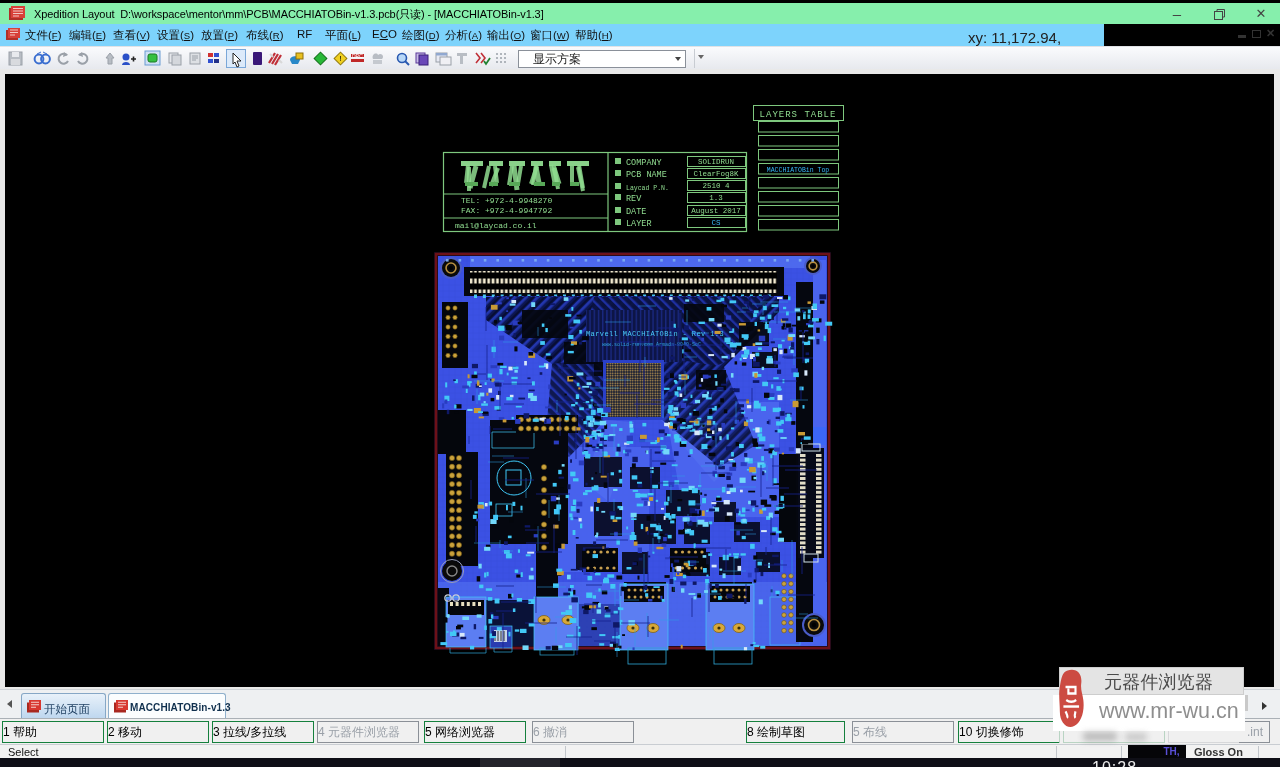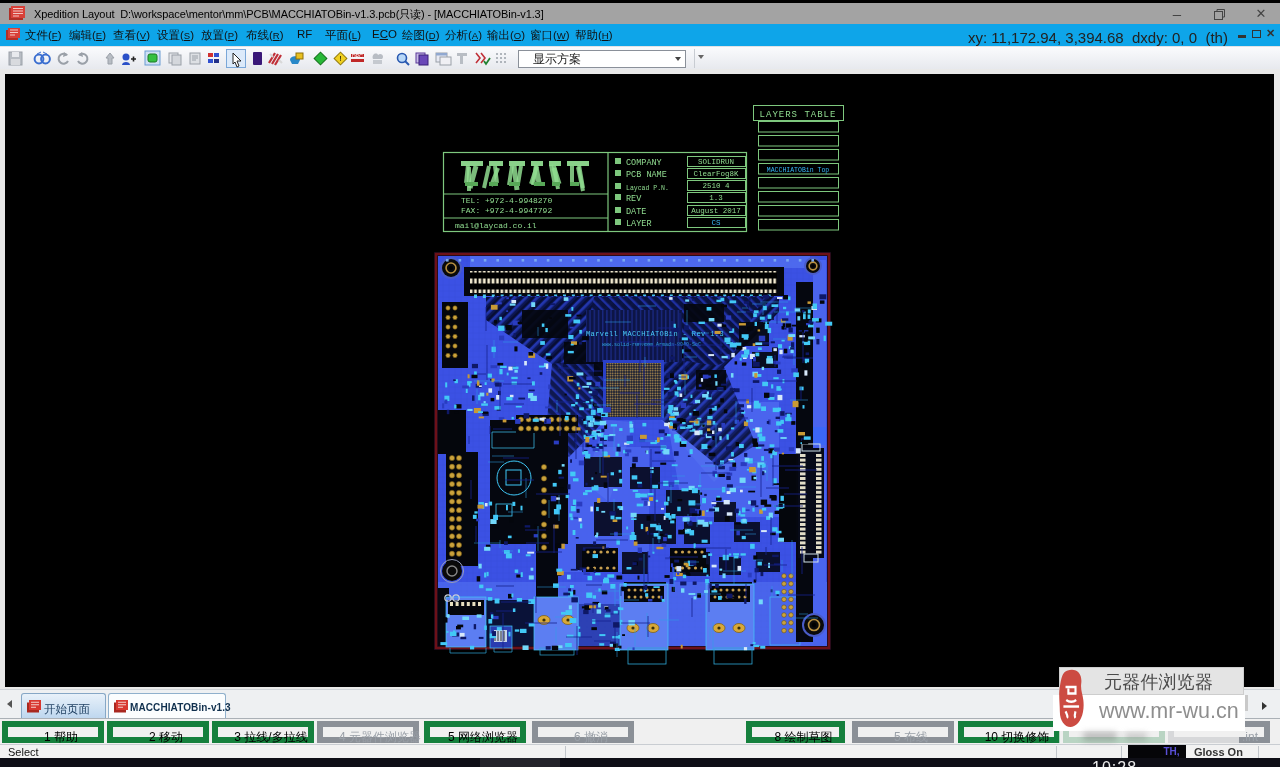--- a/index.html
+++ b/index.html
@@ -1,32 +1,32 @@
 <!DOCTYPE html>
 <html><head>
 <meta charset="utf-8">
 <style>
   * { margin:0; padding:0; box-sizing:border-box; }
   html,body { width:1280px; height:767px; overflow:hidden; background:#000; }
   body { font-family:"Liberation Sans", sans-serif; position:relative; }
   .abs { position:absolute; }
-  #titlebar { left:0; top:3px; width:1280px; height:21px; background:#a3a3a3; }
+  #titlebar { left:0; top:3px; width:1280px; height:21px; background:#86efac; }
   #titlebar .ttext { position:absolute; left:34px; top:4px; font-size:11px; color:#000; white-space:nowrap; letter-spacing:-0.1px; }
   .winbtn { position:absolute; top:1px; width:30px; height:20px; color:#444; font-size:13px; text-align:center; line-height:19px; }
-  #menubar { left:0; top:24px; width:1280px; height:22px; background:#0ea5e9; font-size:11.5px; color:#111; }
+  #menubar { left:0; top:24px; width:1104px; height:22px; background:#7dd3fc; font-size:11.5px; color:#111; }
   #menubar .mi { position:absolute; top:4px; white-space:nowrap; }
   .mi small { font-size:9.5px; }
   #coords { position:absolute; top:5px; left:968px; font-size:15px; color:#222; }
   #toolbar { left:0; top:46px; width:1280px; height:23px; background:linear-gradient(#fafbfd,#e7e9ee); border-top:1px solid #e0e2e6; }
   #canvasframe { left:0; top:69px; width:1280px; height:620px; background:#e9e9e9; }
   #canvas { position:absolute; left:5px; top:5px; width:1269px; height:613px; background:#000; }
   #tabbar { left:0; top:689px; width:1280px; height:29px; background:#eef0f2; border-top:1px solid #cfd3d8; }
   .tab { position:absolute; top:3px; height:26px; font-size:12px; }
   #fnbar { left:0; top:718px; width:1280px; height:26px; background:#f0f0f0; border-top:1px solid #aab0b6; }
-  .fnb { position:absolute; top:2px; height:22px; border:6px solid #15803d; background:#f0f0f0; font-size:12px; text-align:center; line-height:20px; color:#000; white-space:nowrap;padding-left:16px; }
+  .fnb { position:absolute; top:2px; height:22px; border:1px solid #15803d; background:#f0f0f0; font-size:12px; text-align:left; line-height:20px; color:#000; white-space:nowrap; }
   .fnb.dis { color:#9aa0a8; border-color:#8b9097; }
   #statusbar { left:0; top:744px; width:1280px; height:14px; background:#f2f2f2; font-size:11px; color:#111; border-top:1px solid #c9cdd2; }
   #taskbar { left:0; top:758px; width:1280px; height:9px; background:#0e0e16; }
   .sep { position:absolute; top:1px; width:1px; height:12px; background:#c2c6cb; }
 </style>
 </head>
 <body>
   <div class="abs" style="left:0;top:0;width:1280px;height:3px;background:#000"></div>
   <div class="abs" id="titlebar">
     <div style="position:absolute;left:9px;top:3px;width:17px;height:15px;">

